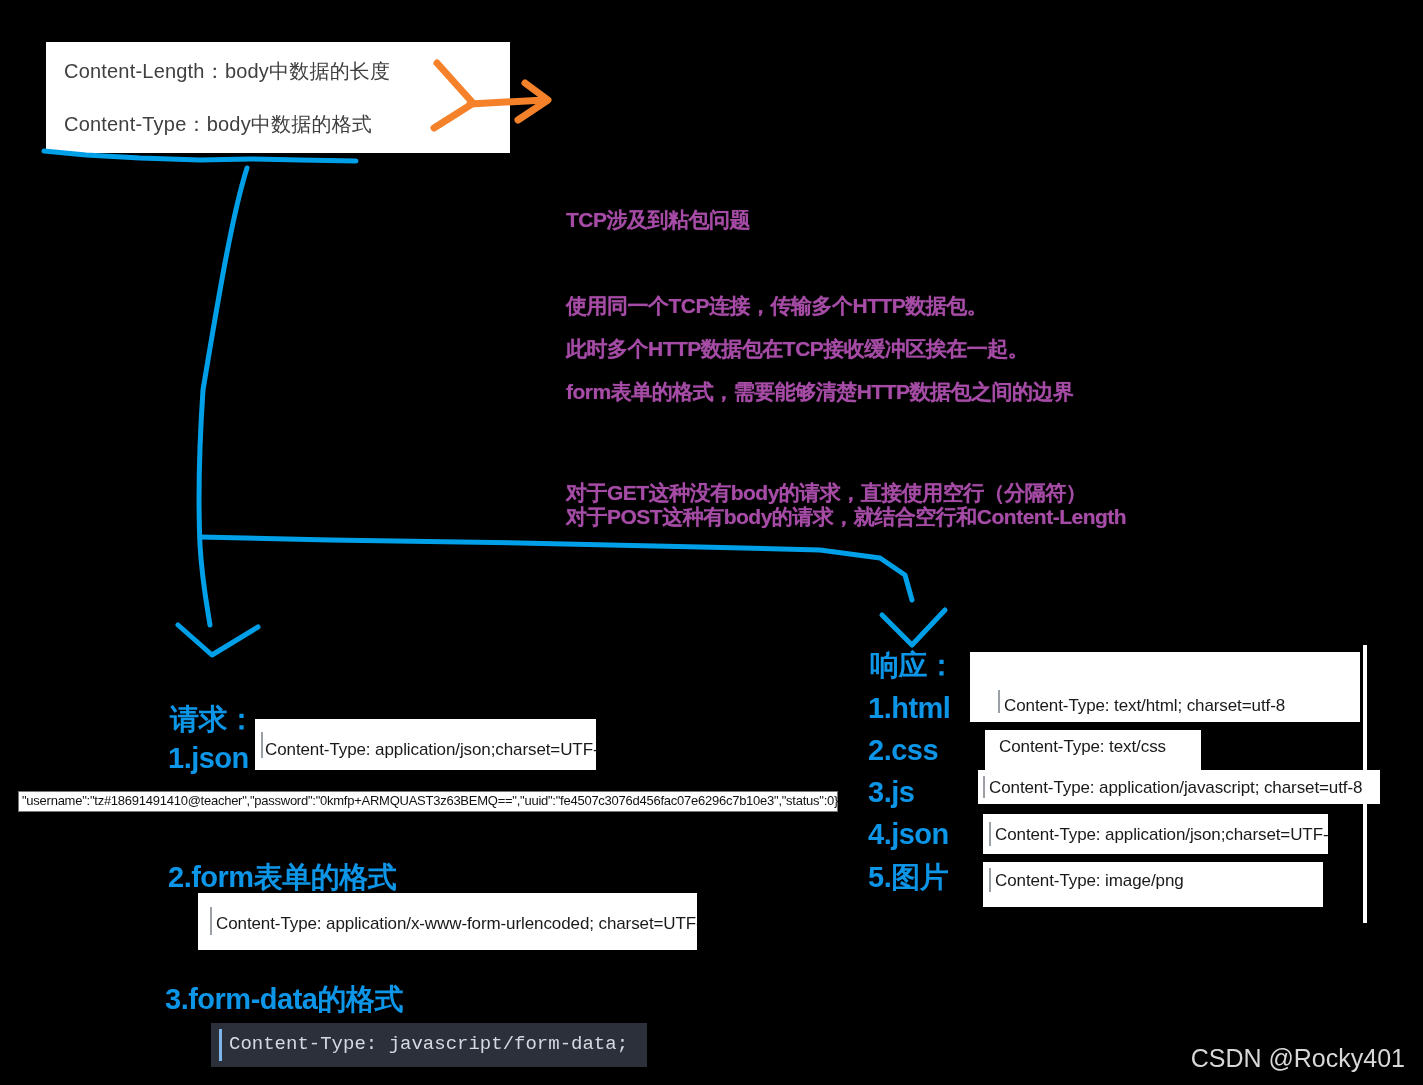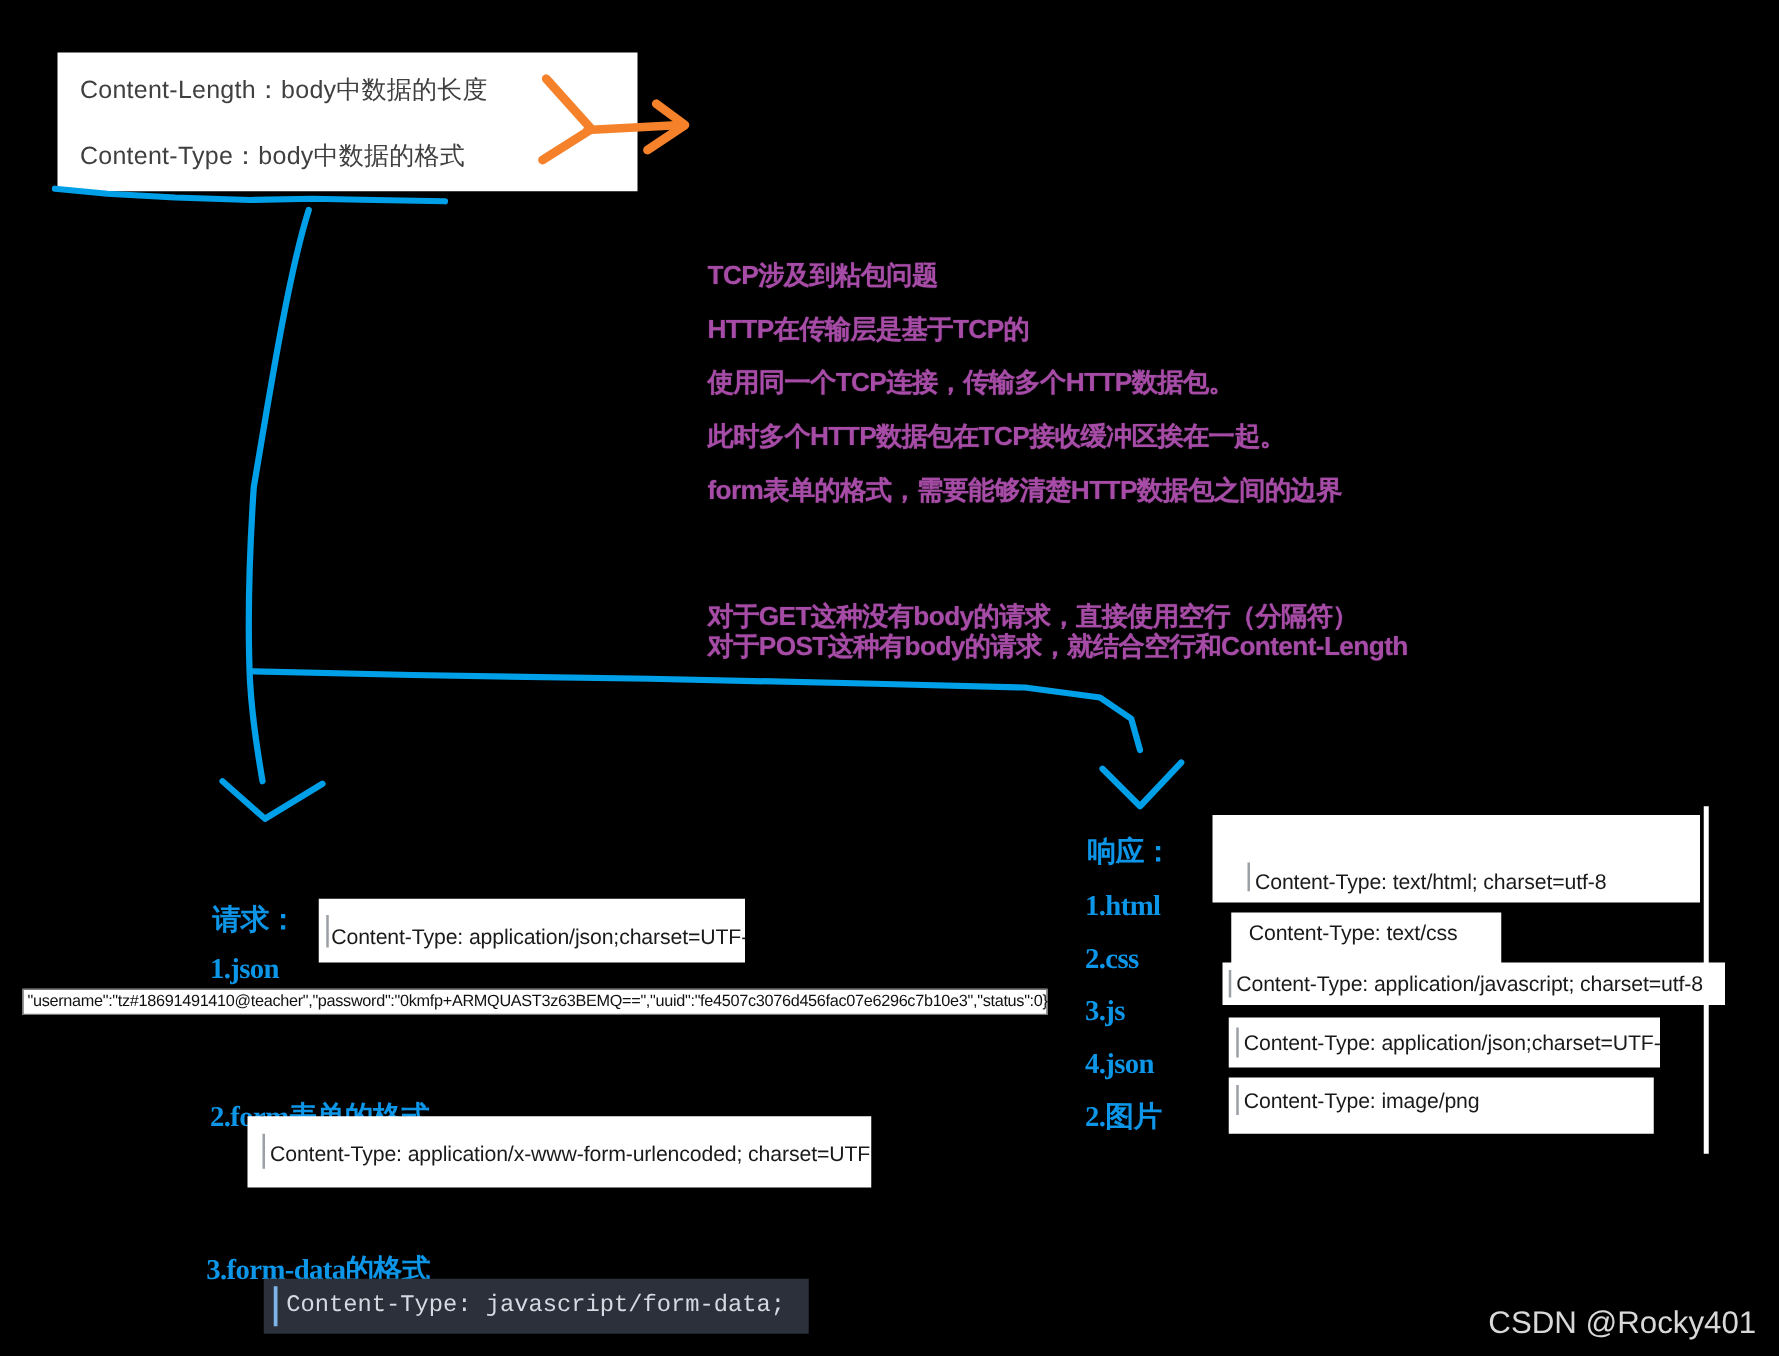--- a/index.html
+++ b/index.html
@@ -46,26 +46,25 @@
     font-weight: bold;
     font-size: 21px;
     white-space: nowrap;
     letter-spacing: -0.5px;
     text-shadow: 0 0 1px rgba(166,76,166,0.6);
   }
 
   
   .blue-label {
     color: #0d96e8;
-    font-family: Liberation Serif, serif;
+    font-family: Liberation Sans, sans-serif;
     font-weight: bold;
-    font-size: 23px;
+    font-size: 29px;
     white-space: nowrap;
     letter-spacing: -0.5px;
-    margin-top: 20px;
   }
 
   
   .snippet-box {
     background: #ffffff;
     overflow: hidden;
   }
   .snippet-text {
     position: absolute;
     color: #1a1a1a;
@@ -159,21 +158,20 @@
   <svg class="overlay">
     <g fill="none" stroke="#f5822a" stroke-width="7" stroke-linecap="round" stroke-linejoin="round">
       <path d="M437,63 L472,102"></path>
       <path d="M434,128 L472,104"></path>
       <path d="M470,104 L545,100"></path>
       <path d="M525,83 L548,100 L518,120"></path>
     </g>
   </svg>
 
   <div class="abs purple-note" style="left:566px; top:206px;">TCP涉及到粘包问题</div>
-  <div class="abs purple-note" style="left:566px; top:249px;">HTTP在传输层是基于TCP的</div>
   <div class="abs purple-note" style="left:566px; top:292px;">使用同一个TCP连接，传输多个HTTP数据包。</div>
   <div class="abs purple-note" style="left:566px; top:335px;">此时多个HTTP数据包在TCP接收缓冲区挨在一起。</div>
   <div class="abs purple-note" style="left:566px; top:378px;">form表单的格式，需要能够清楚HTTP数据包之间的边界</div>
 
   <div class="abs purple-note" style="left:566px; top:467px;margin-top:12px;">对于GET这种没有body的请求，直接使用空行（分隔符）</div>
   <div class="abs purple-note" style="left:566px; top:503px;">对于POST这种有body的请求，就结合空行和Content-Length</div>
 
   <svg class="overlay">
     <g fill="none" stroke="#00a0e9" stroke-width="5" stroke-linecap="round" stroke-linejoin="round">
 
@@ -216,21 +214,21 @@
     <div id="formdata-caret"></div>
     <div id="formdata-text">Content-Type: javascript/form-data;</div>
   </div>
 
   <div class="abs blue-label" style="left:870px; top:646px;">响应：</div>
 
   <div class="abs blue-label" style="left:868px; top:692px;">1.html</div>
   <div class="abs blue-label" style="left:868px; top:734px;">2.css</div>
   <div class="abs blue-label" style="left:868px; top:776px;">3.js</div>
   <div class="abs blue-label" style="left:868px; top:818px;">4.json</div>
-  <div class="abs blue-label" style="left:868px; top:858px;">2.图片</div>
+  <div class="abs blue-label" style="left:868px; top:858px;">5.图片</div>
 
   <div class="abs snippet-box" style="left:970px; top:652px; width:390px; height:70px;">
     <div class="caret" style="left:28px; top:38px; height:23px;"></div>
     <div class="snippet-text" style="left:34px; top:44px;">Content-Type: text/html; charset=utf-8</div>
   </div>
 
   <div class="abs snippet-box" style="left:985px; top:730px; width:216px; height:44px;">
     <div class="snippet-text" style="left:14px; top:7px;">Content-Type: text/css</div>
   </div>
 

